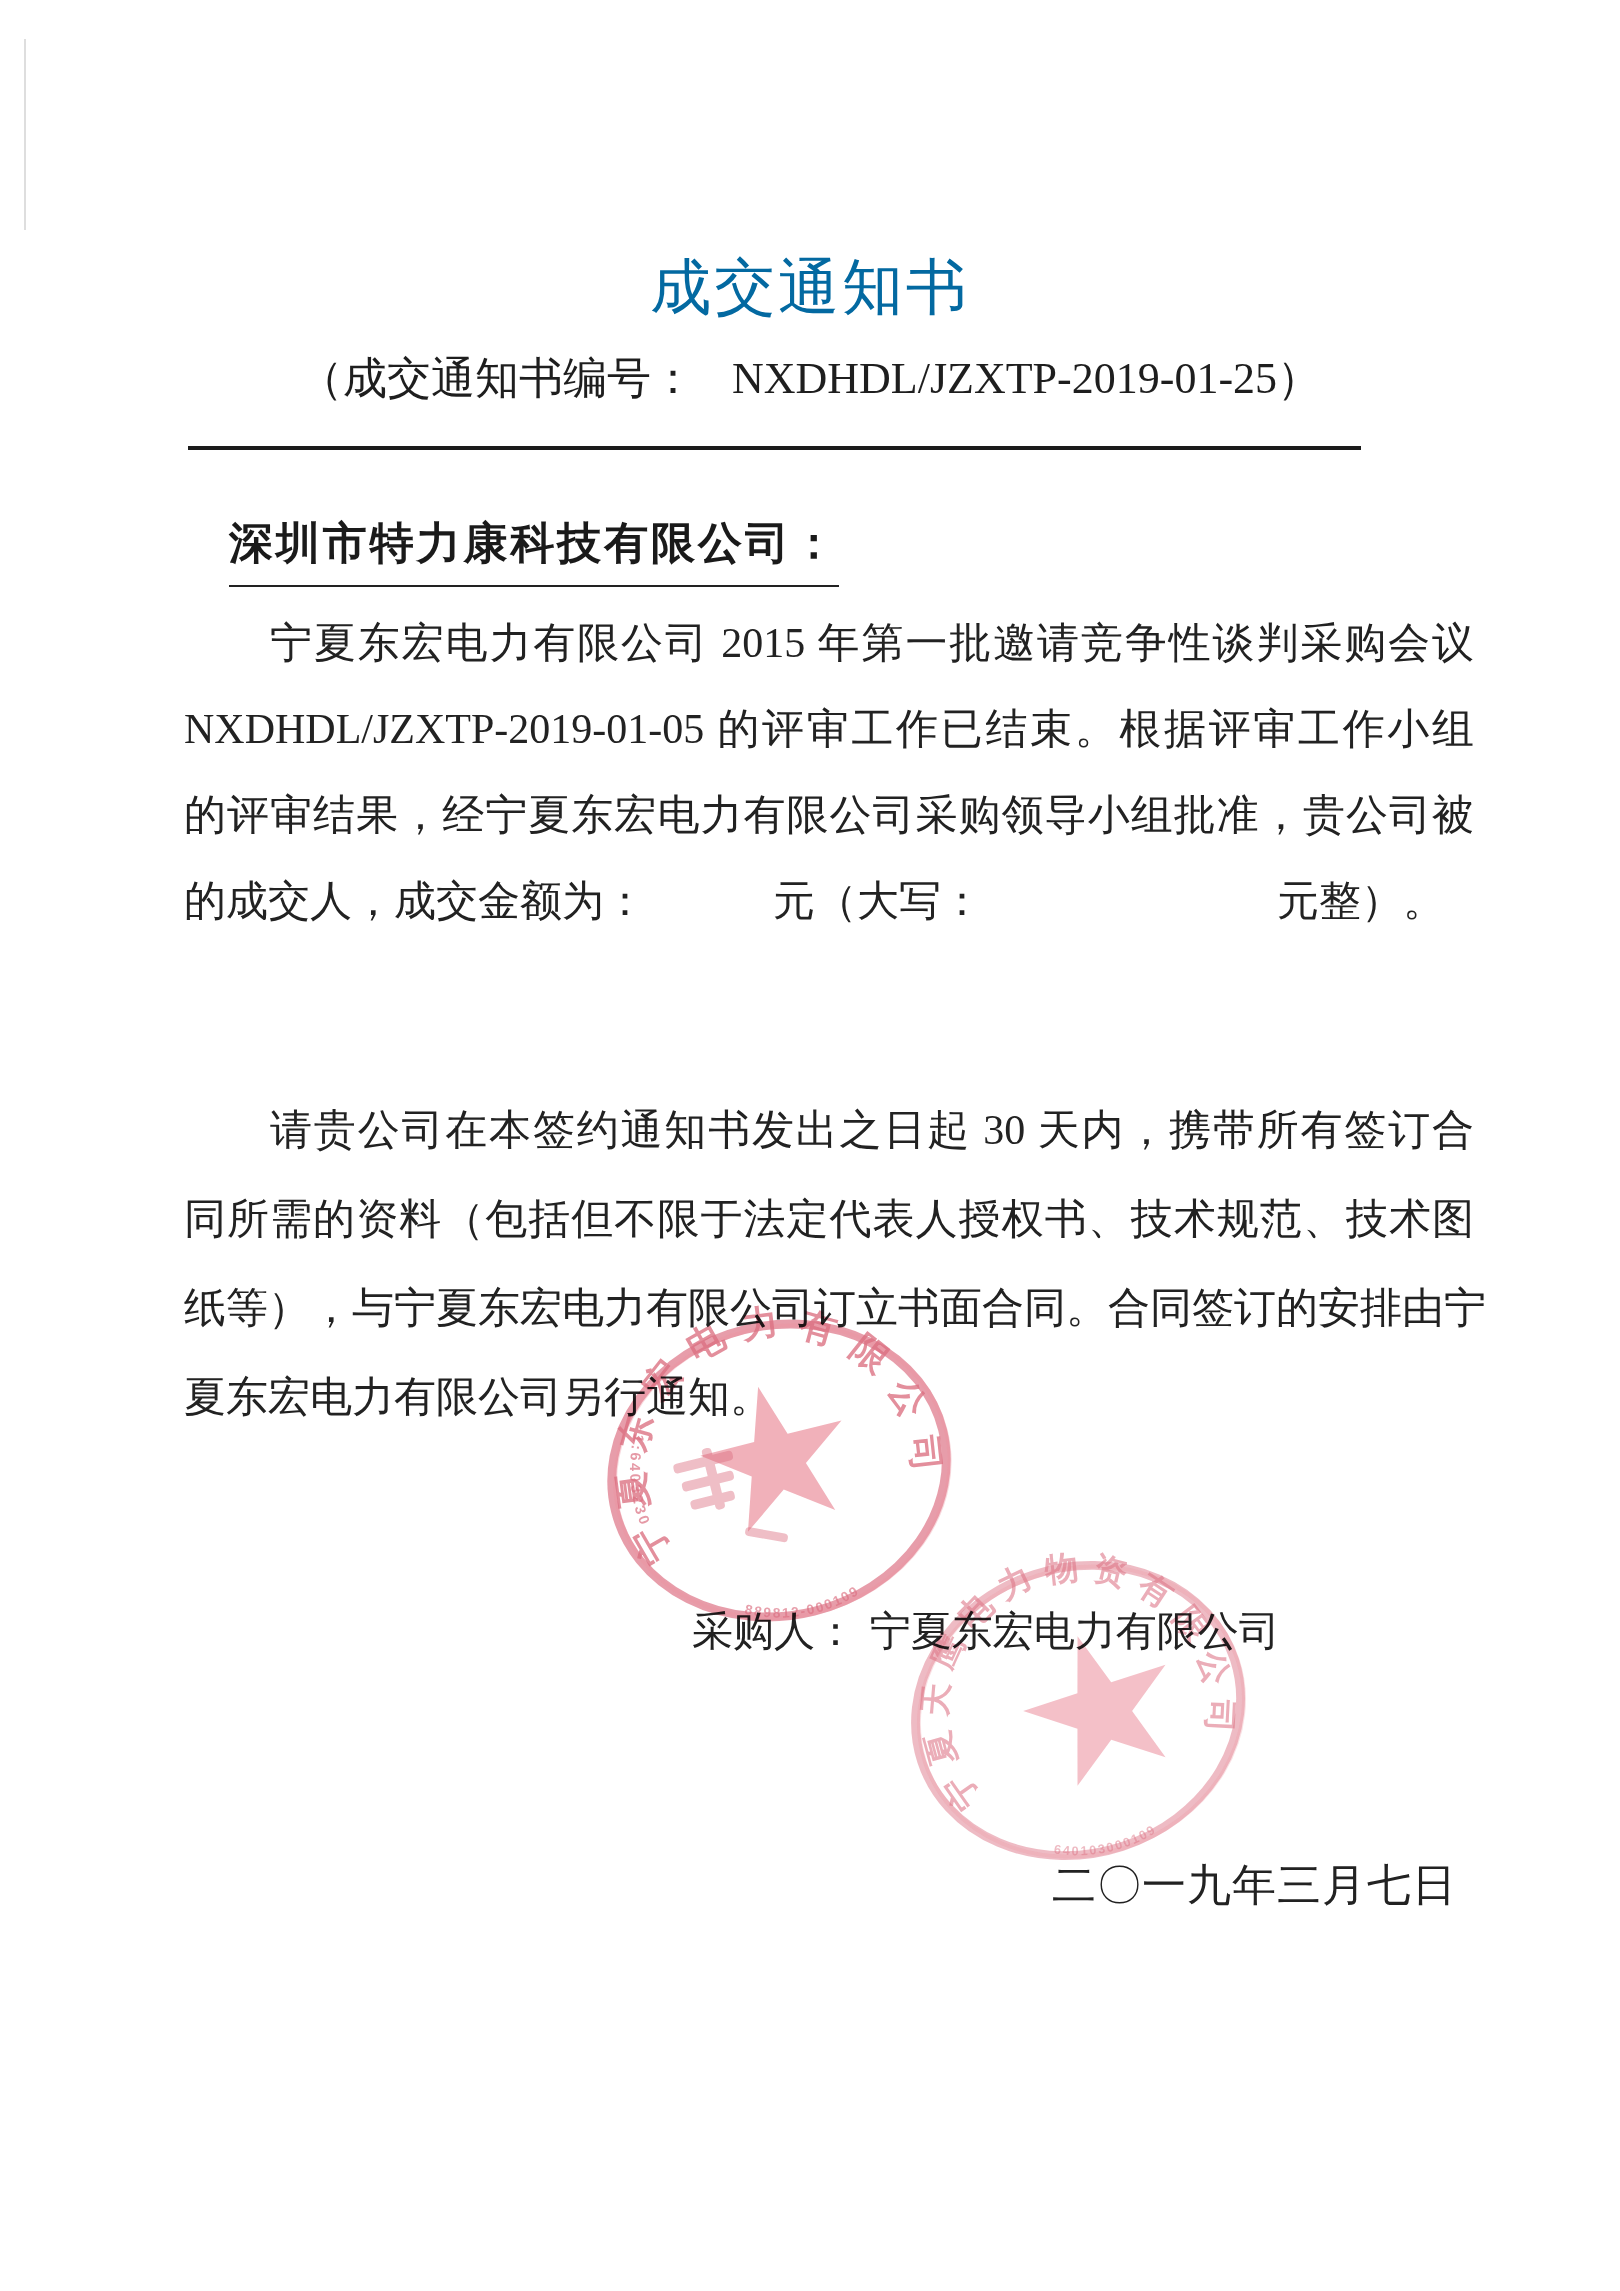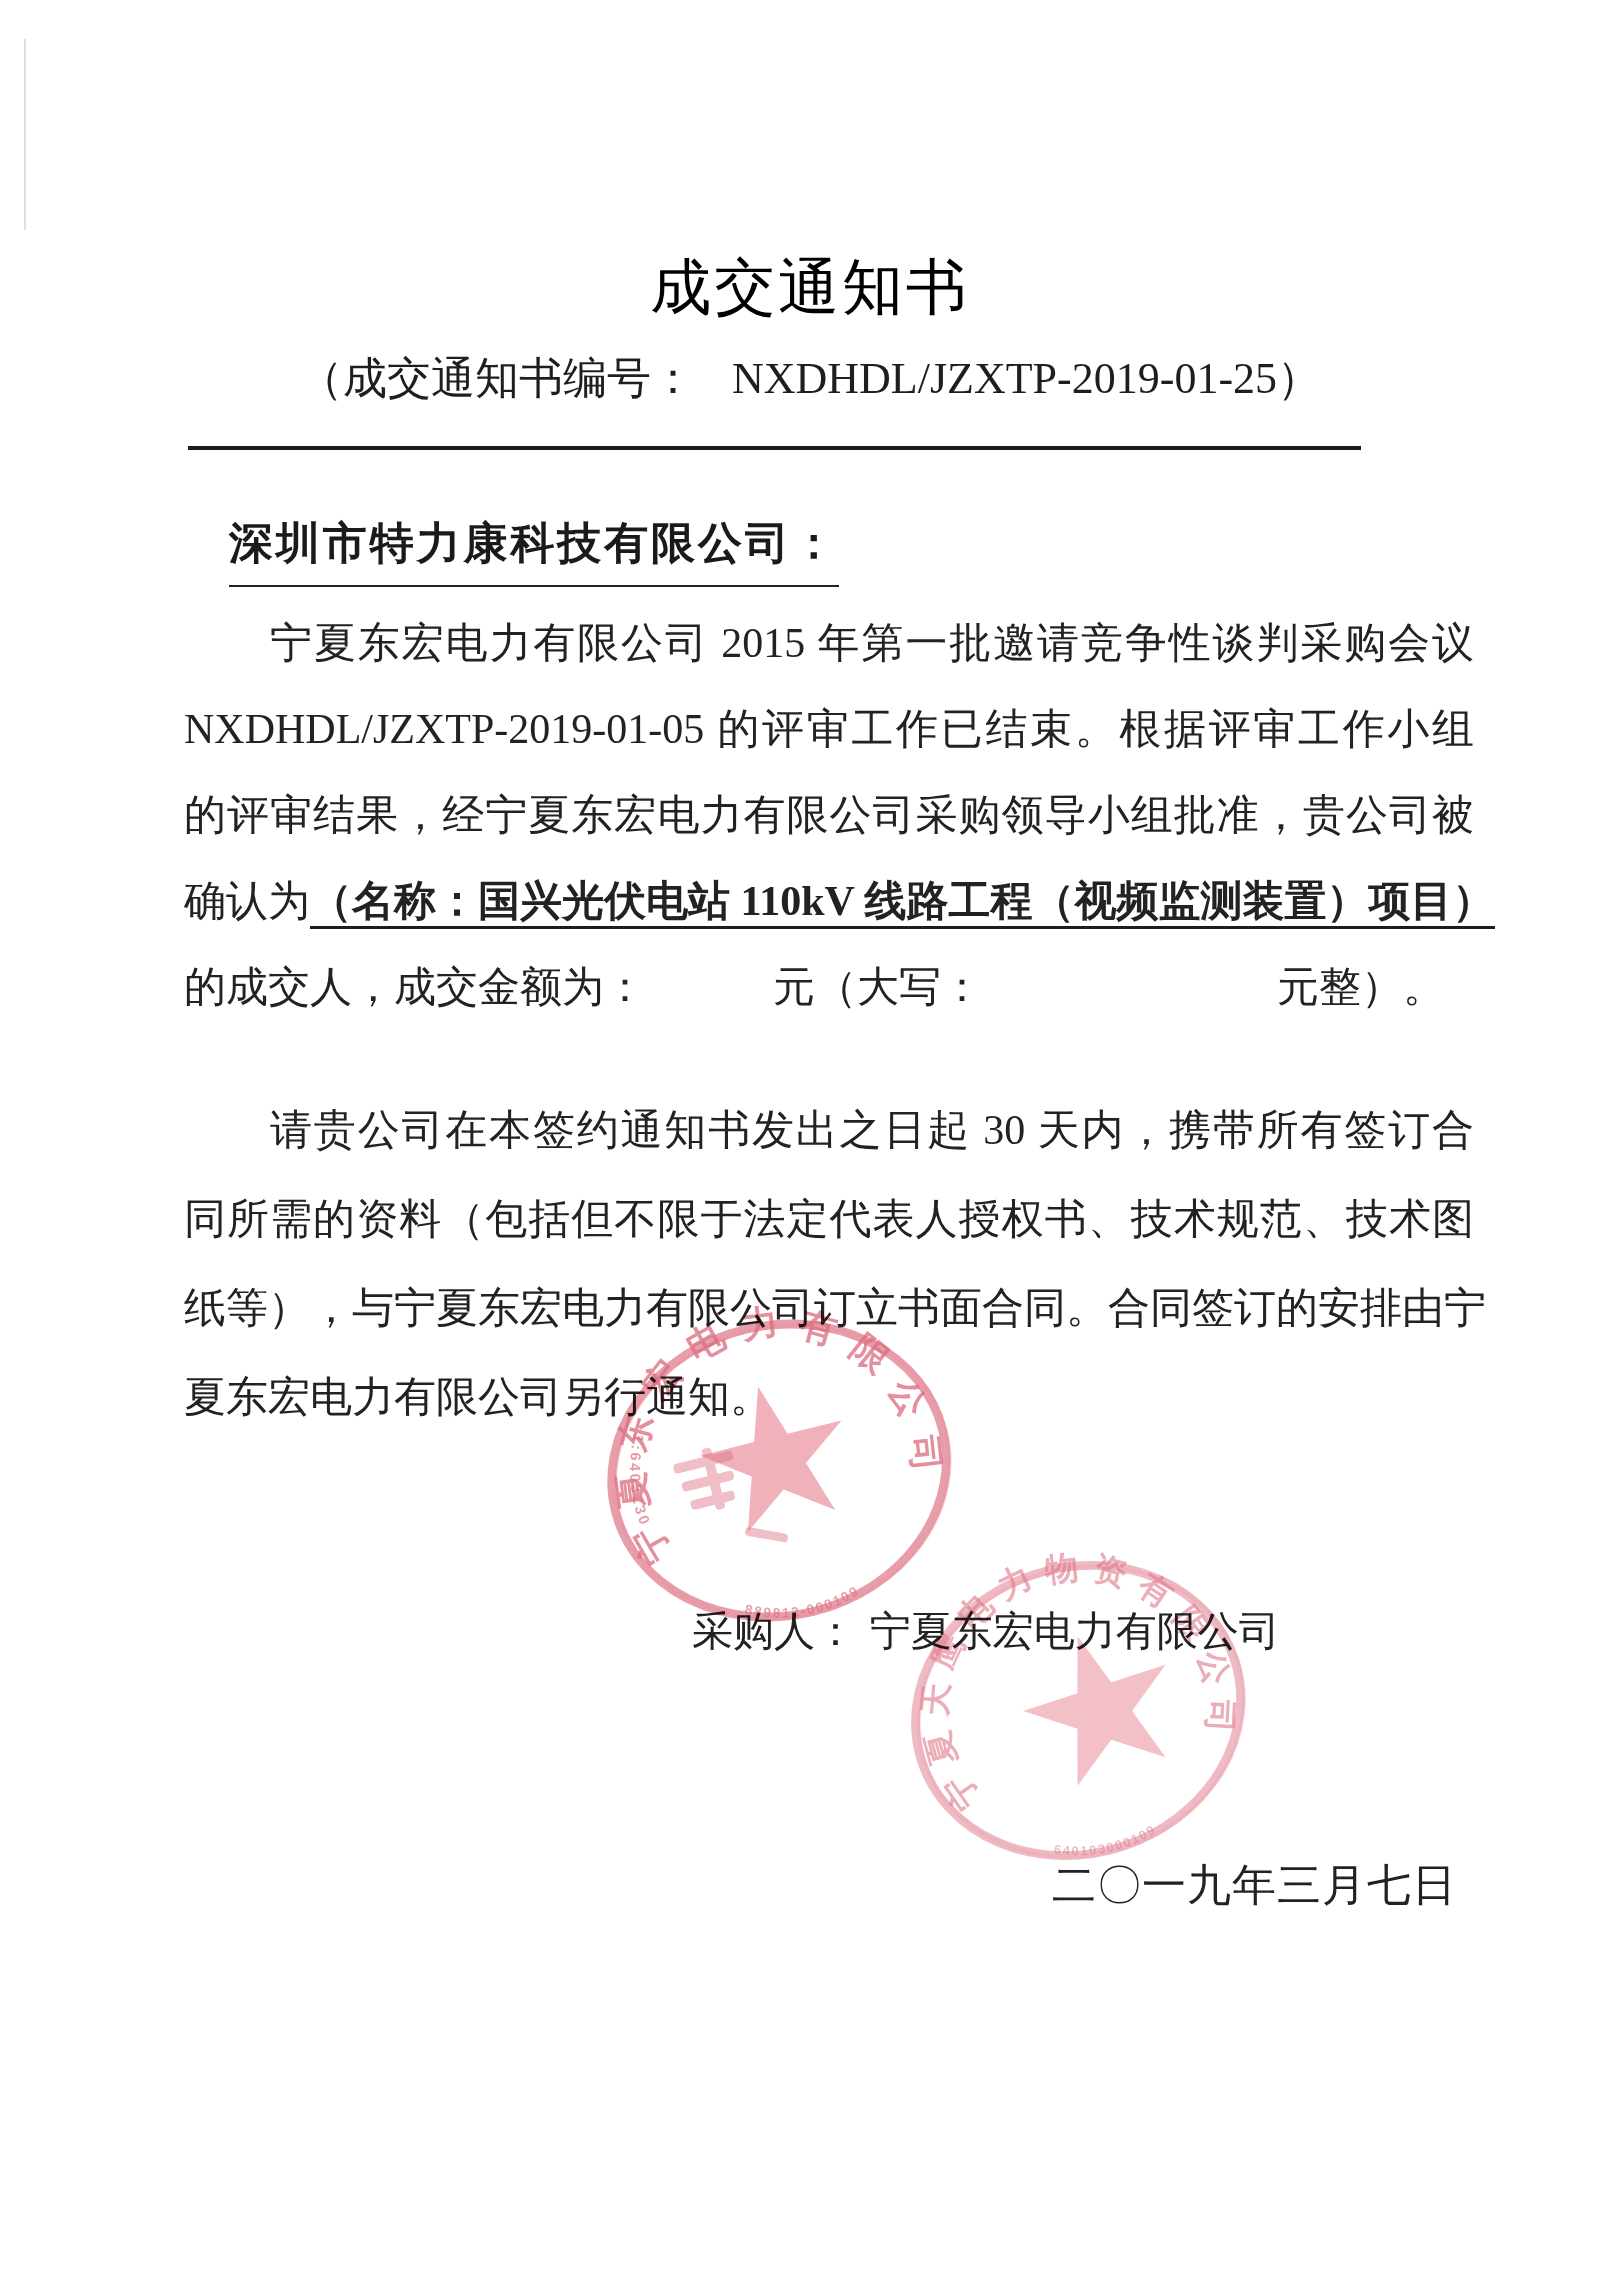--- a/index.html
+++ b/index.html
@@ -14,21 +14,21 @@
   }
   .abs{position:absolute;}
   
   .scan-artifact{
     left:23.5px;top:39px;width:2px;height:191px;
     background:#dedede;
   }
   .doc-title{
     top:247px;left:50%;transform:translateX(-50%);
     font-size:61px;letter-spacing:2.9px;white-space:nowrap;
-    color:#000000;
+    color:#0369a1;
   }
   .doc-subtitle{
     top:349px;left:50%;transform:translateX(-50%);
     font-size:44px;white-space:nowrap;color:#1e1e1e;
   }
   .doc-subtitle .gap{display:inline-block;width:37px;}
   .head-rule{
     left:188px;top:446px;width:1173px;height:3.9px;
     background:#1b1b1b;
   }
@@ -81,21 +81,20 @@
   <div class="abs doc-subtitle"><span>（成交通知书编号：</span><span class="gap"></span><span>NXDHDL/JZXTP-2019-01-25</span><span>）</span></div>
 
   <div class="abs head-rule"></div>
 
   <div class="abs addressee">深圳市特力康科技有限公司：</div>
 
   <div class="abs para para1">
     <div class="line indent">宁夏东宏电力有限公司 2015 年第一批邀请竞争性谈判采购会议</div>
     <div class="line">NXDHDL/JZXTP-2019-01-05 的评审工作已结束。根据评审工作小组</div>
     <div class="line">的评审结果，经宁夏东宏电力有限公司采购领导小组批准，贵公司被</div>
-    <div class="line"><span>确认为</span><span class="project-name">（名称：国兴光伏电站 110kV 线路工程（视频监测装置）项目）</span></div>
     <div class="line free"><span>的成交人，成交金额为：</span><span class="blank1"></span><span>元（大写：</span><span class="blank2"></span><span>元整）。</span></div>
   </div>
 
   <div class="abs para para2">
     <div class="line indent">请贵公司在本签约通知书发出之日起 30 天内，携带所有签订合</div>
     <div class="line">同所需的资料（包括但不限于法定代表人授权书、技术规范、技术图</div>
     <div class="line">纸等），与宁夏东宏电力有限公司订立书面合同。合同签订的安排由宁</div>
     <div class="line free">夏东宏电力有限公司另行通知。</div>
   </div>
 

